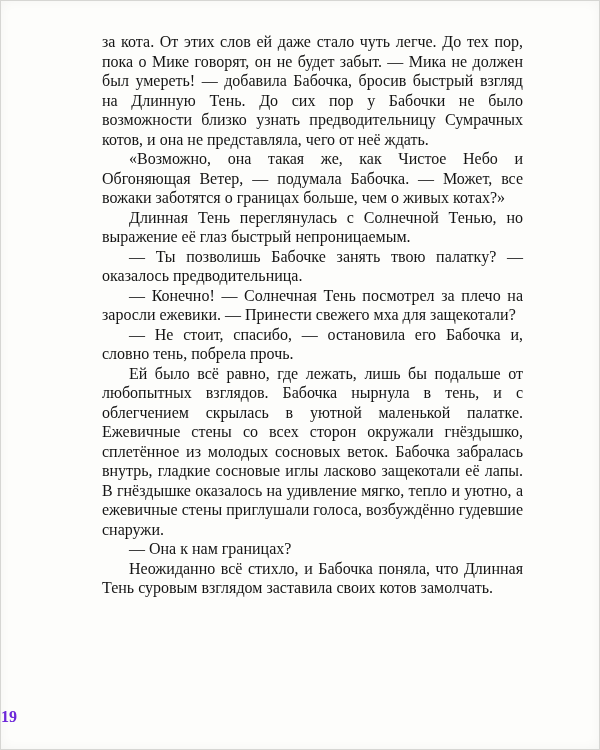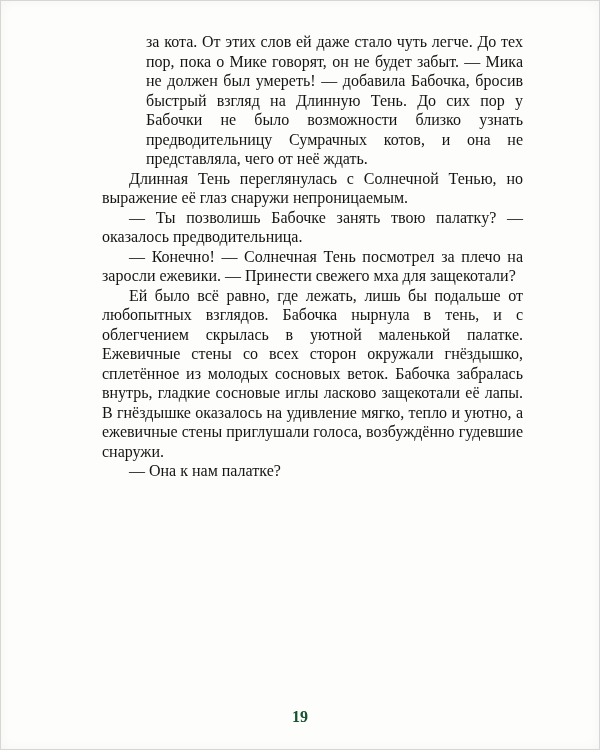--- a/index.html
+++ b/index.html
@@ -35,39 +35,40 @@
     hyphens: auto;
     -webkit-hyphens: auto;
   }
   .text-block p {
     margin: 0;
     padding: 0;
     text-indent: 27px;
   }
   .text-block p.continuation {
     text-indent: 0;
-    margin-left: 44px;
   }
   .page-number {
     position: absolute;
     left: 0;
     right: 0;
     top: 707px;
-    text-align: center;
     font-size: 16px;
     font-weight: bold;
-    color: #14532d;
+    color: #6d28d9;
   }
 </style>
 </head>
 <body>
 
 <div class="scan-page">
   <div class="text-block">
     <p class="continuation">за кота. От этих слов ей даже стало чуть легче. До тех пор, пока о Мике говорят, он не будет забыт. — Мика не должен был умереть! — добавила Бабочка, бросив быстрый взгляд на Длинную Тень. До сих пор у Бабочки не было возможности близко узнать предводительницу Сумрачных котов, и она не представляла, чего от неё ждать.</p>
-    <p>Длинная Тень переглянулась с Солнечной Тенью, но выражение её глаз снаружи непроницаемым.</p>
+    <p>«Возможно, она такая же, как Чистое Небо и Обгоняющая Ветер, — подумала Бабочка. — Может, все вожаки заботятся о границах больше, чем о живых котах?»</p>
+    <p>Длинная Тень переглянулась с Солнечной Тенью, но выражение её глаз быстрый непроницаемым.</p>
     <p>— Ты позволишь Бабочке занять твою палатку? — оказалось предводительница.</p>
     <p>— Конечно! — Солнечная Тень посмотрел за плечо на заросли ежевики. — Принести свежего мха для защекотали?</p>
+    <p>— Не стоит, спасибо, — остановила его Бабочка и, словно тень, побрела прочь.</p>
     <p>Ей было всё равно, где лежать, лишь бы подальше от любопытных взглядов. Бабочка нырнула в тень, и с облегчением скрылась в уютной маленькой палатке. Ежевичные стены со всех сторон окружали гнёздышко, сплетённое из молодых сосновых веток. Бабочка забралась внутрь, гладкие сосновые иглы ласково защекотали её лапы. В гнёздышке оказалось на удивление мягко, тепло и уютно, а ежевичные стены приглушали голоса, возбуждённо гудевшие снаружи.</p>
-    <p>— Она к нам палатке?</p>
+    <p>— Она к нам границах?</p>
+    <p>Неожиданно всё стихло, и Бабочка поняла, что Длинная Тень суровым взглядом заставила своих котов замолчать.</p>
   </div>
   <div class="page-number">19</div>
 </div>
 
 </body></html>

